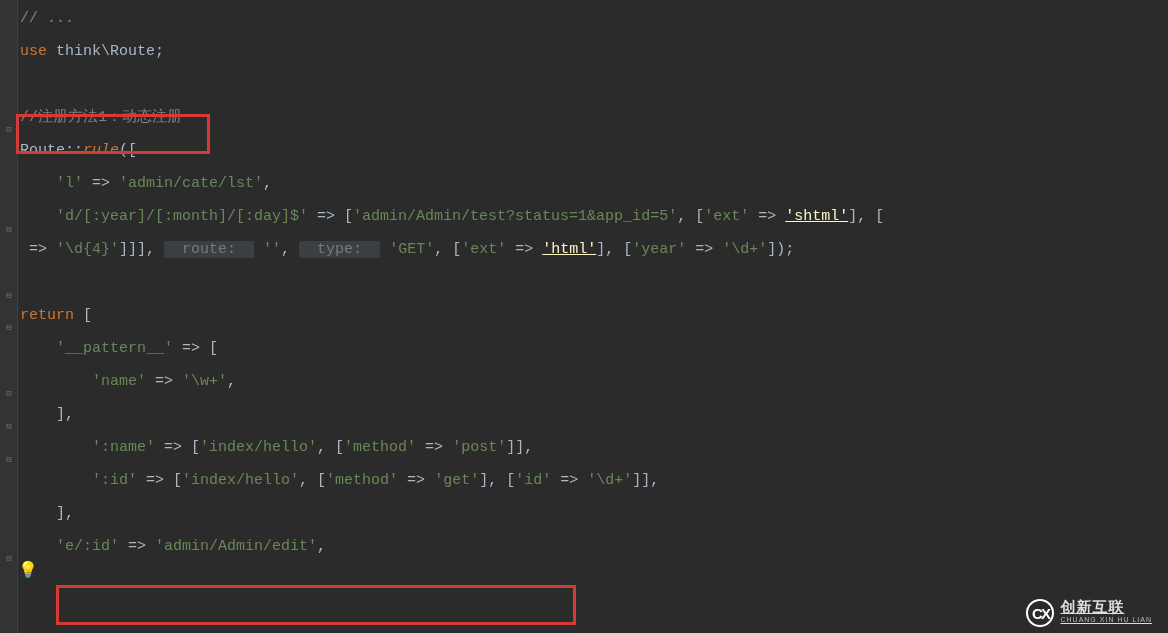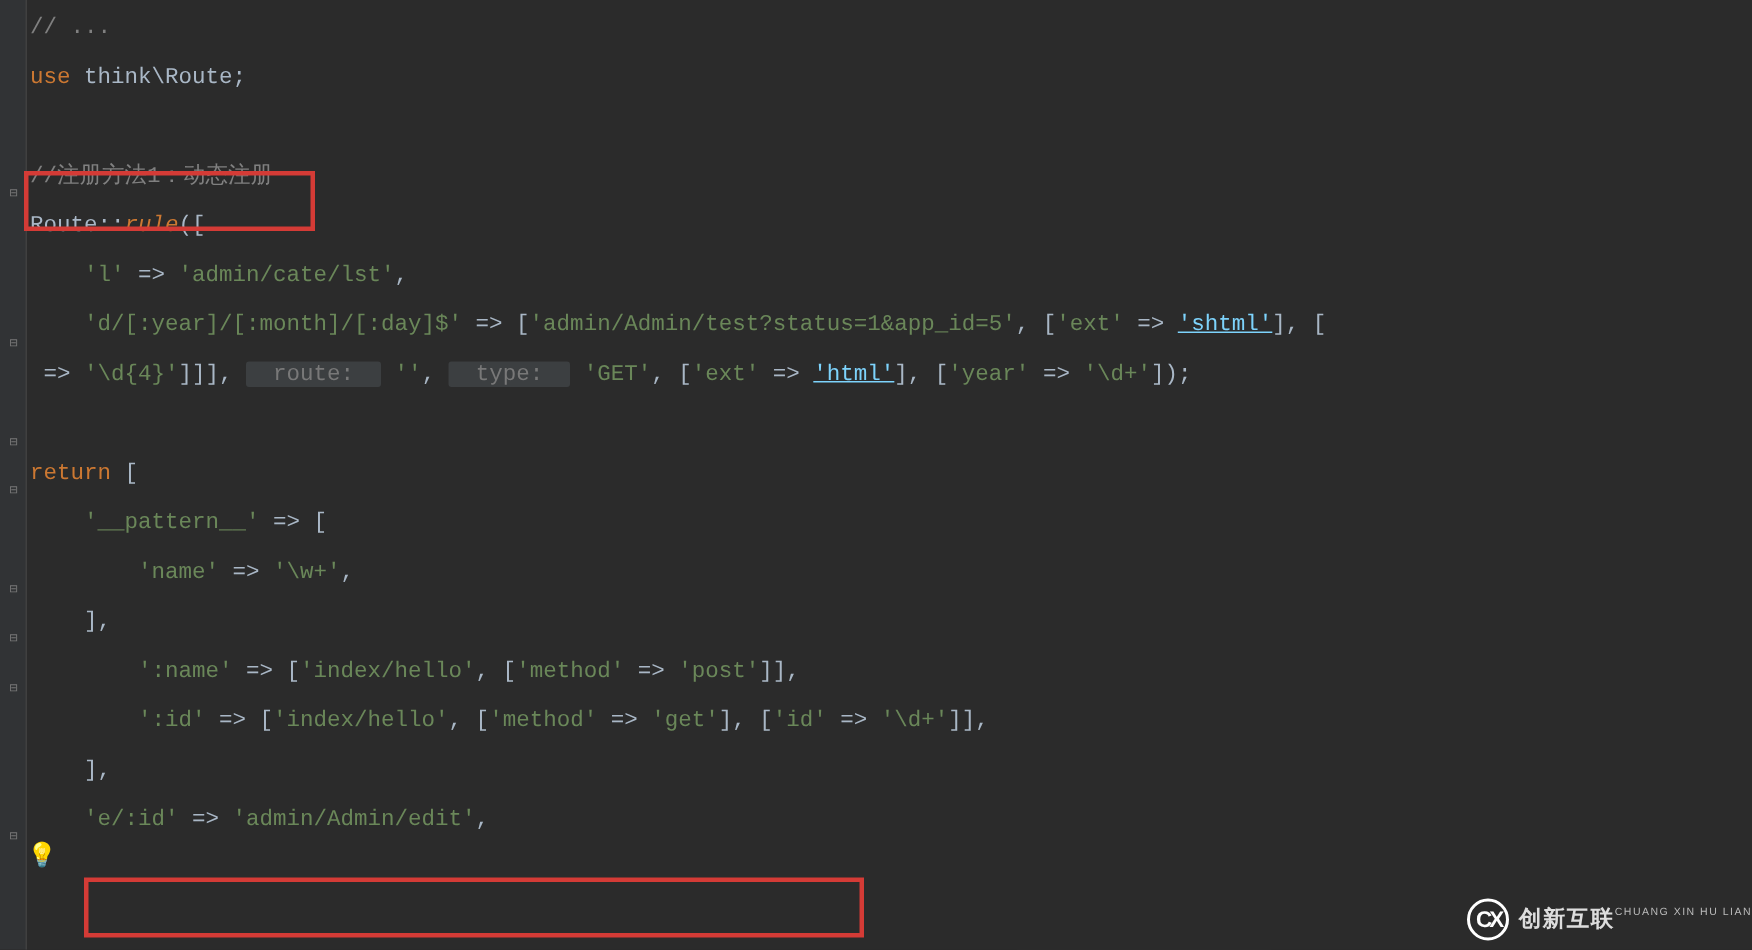--- a/index.html
+++ b/index.html
@@ -44,60 +44,60 @@
     color: #777;
     font-size: 9px;
   }
   .line {
     white-space: pre;
     height: 33px;
   }
   .kw   { color: #cc7832; }
   .fn   { color: #cc7832; font-style: italic; }
   .str  { color: #6a8759; }
-  .link { color: #7dd3fc; text-decoration: underline; }
+  .link { color: #fef9c3; text-decoration: underline; }
   .cmt  { color: #808080; }
   .cmtw { color: #a9b7c6; }
   .ph   { color: #787878; background: #3c3f41; padding: 0 18px; border-radius: 2px; }
   .box1 {
     position: absolute;
     left: 16px; top: 114px;
     width: 194px; height: 40px;
     border: 3px solid #d43b36;
     pointer-events: none;
   }
   .box2 {
     position: absolute;
     left: 56px; top: 585px;
     width: 520px; height: 40px;
     border: 3px solid #d43b36;
     pointer-events: none;
   }
   .logo {
     position: absolute;
-    right: 0;
+    right: 16px;
     bottom: 6px;
     display: flex;
-    align-items: center;
+    align-items: flex-start;
     gap: 6px;
     color: #ddd;
     font-family: sans-serif;
   }
   .logo-mark {
     width: 28px; height: 28px;
     border: 2px solid #fff;
     border-radius: 50%;
     display:flex; align-items:center; justify-content:center;
     font-weight: bold; font-size: 15px;
     letter-spacing: -2px;
     color: #fff;
   }
   .logo-text-cn { font-size: 15px; font-weight: bold; letter-spacing: 1px; }
   .logo-text-en { font-size: 7px; letter-spacing: 1px; color: #bbb; }
-  .logo-txt { display:flex; flex-direction:row; line-height:1.1; }
+  .logo-txt { display:flex; flex-direction:column; line-height:1.1;text-decoration:underline; }
   .caret    { border-left: 1px solid #ccc; margin-left:-1px; }
 </style>
 </head>
 <body>
 
 <div class="gutter">
   <span class="gutter-icon fold" style="top:124px;">⊟</span>
   <span class="gutter-icon fold" style="top:224px;">⊟</span>
   <span class="gutter-icon fold" style="top:290px;">⊟</span>
   <span class="gutter-icon fold" style="top:322px;">⊟</span>

